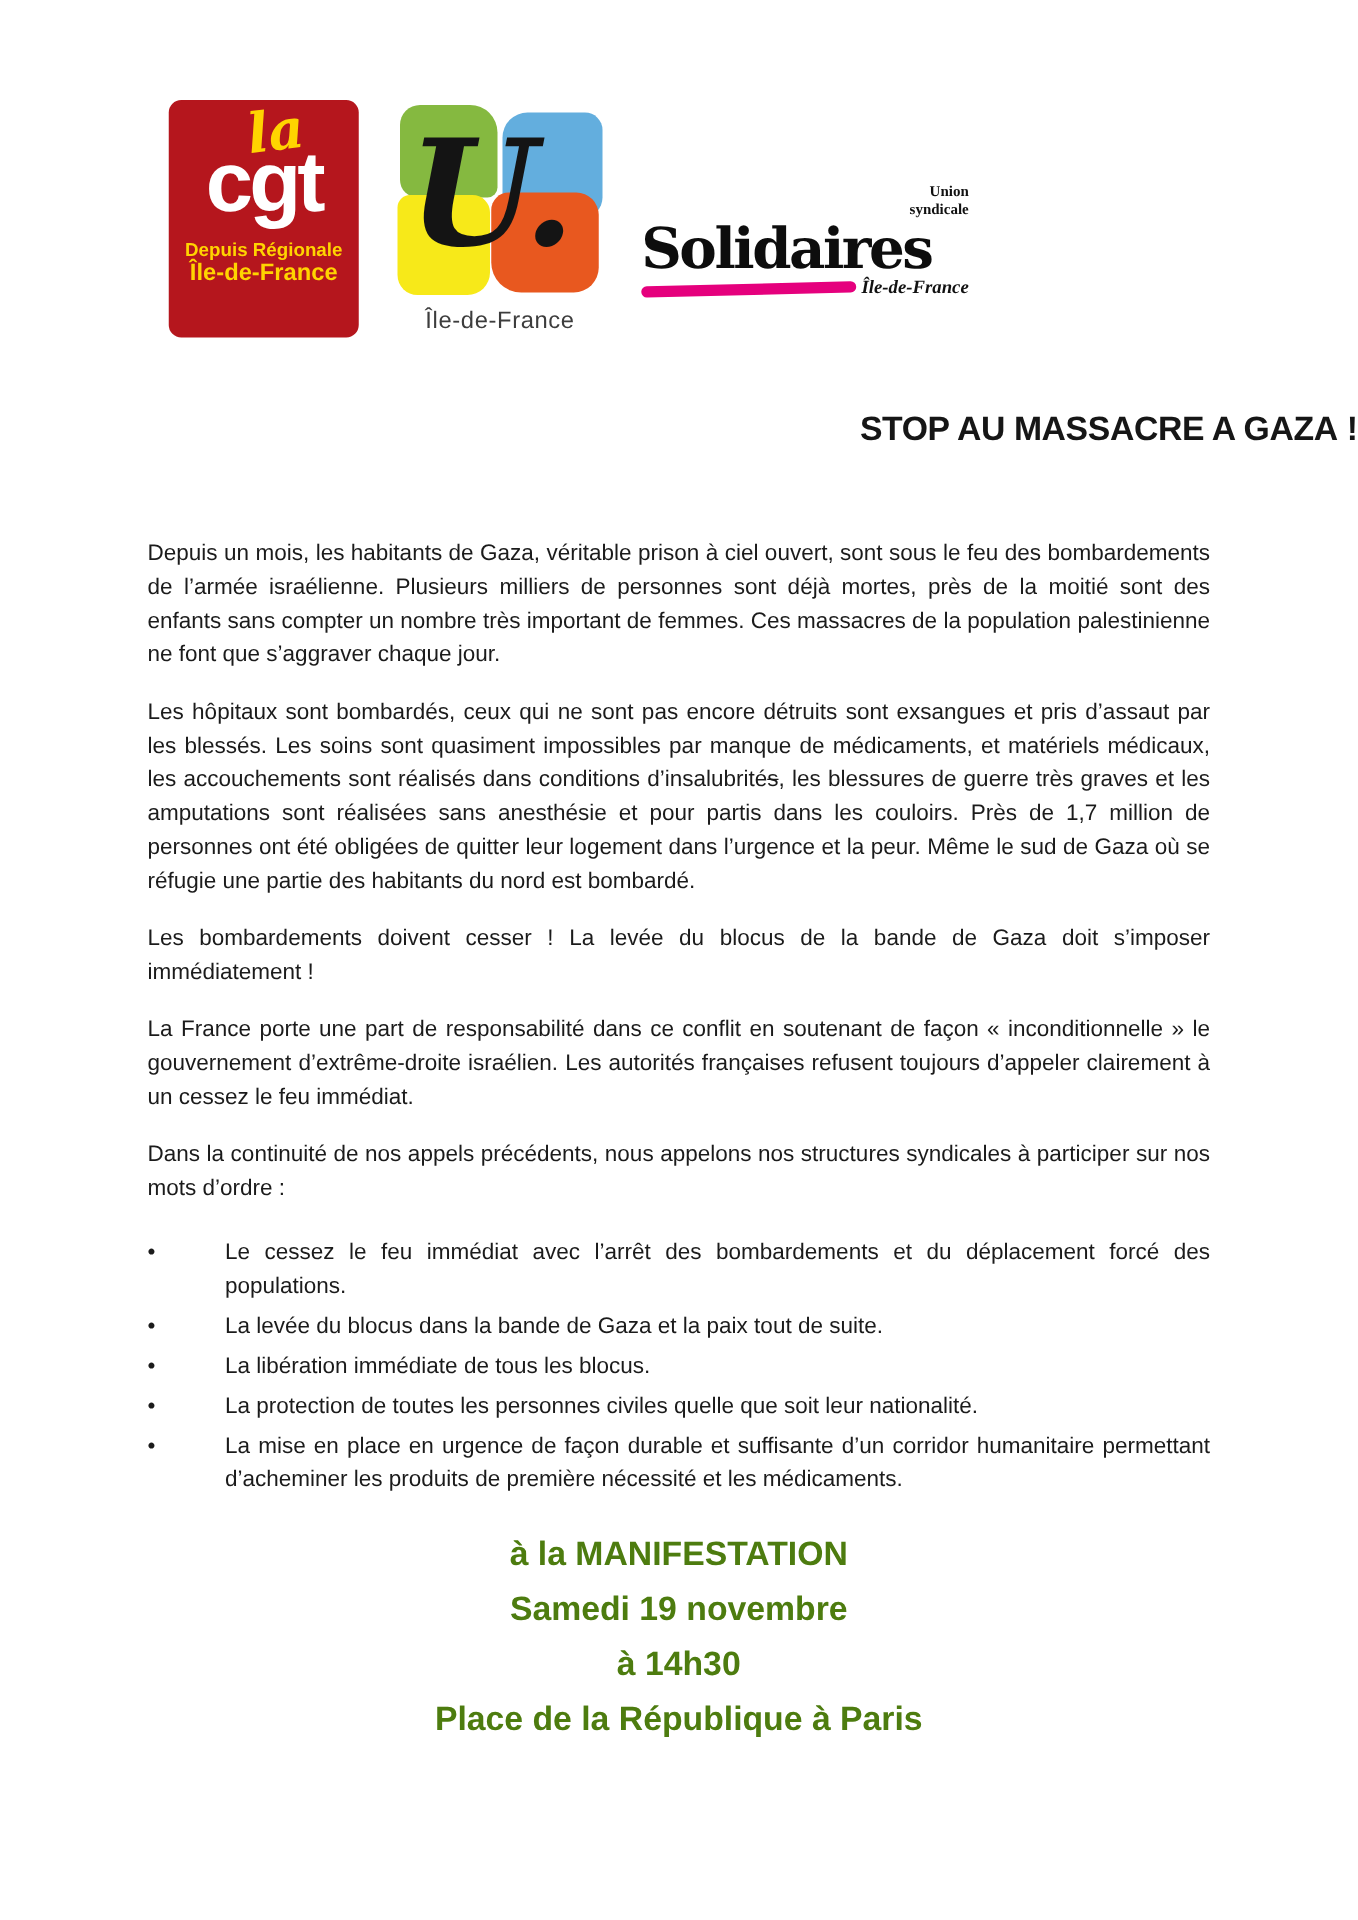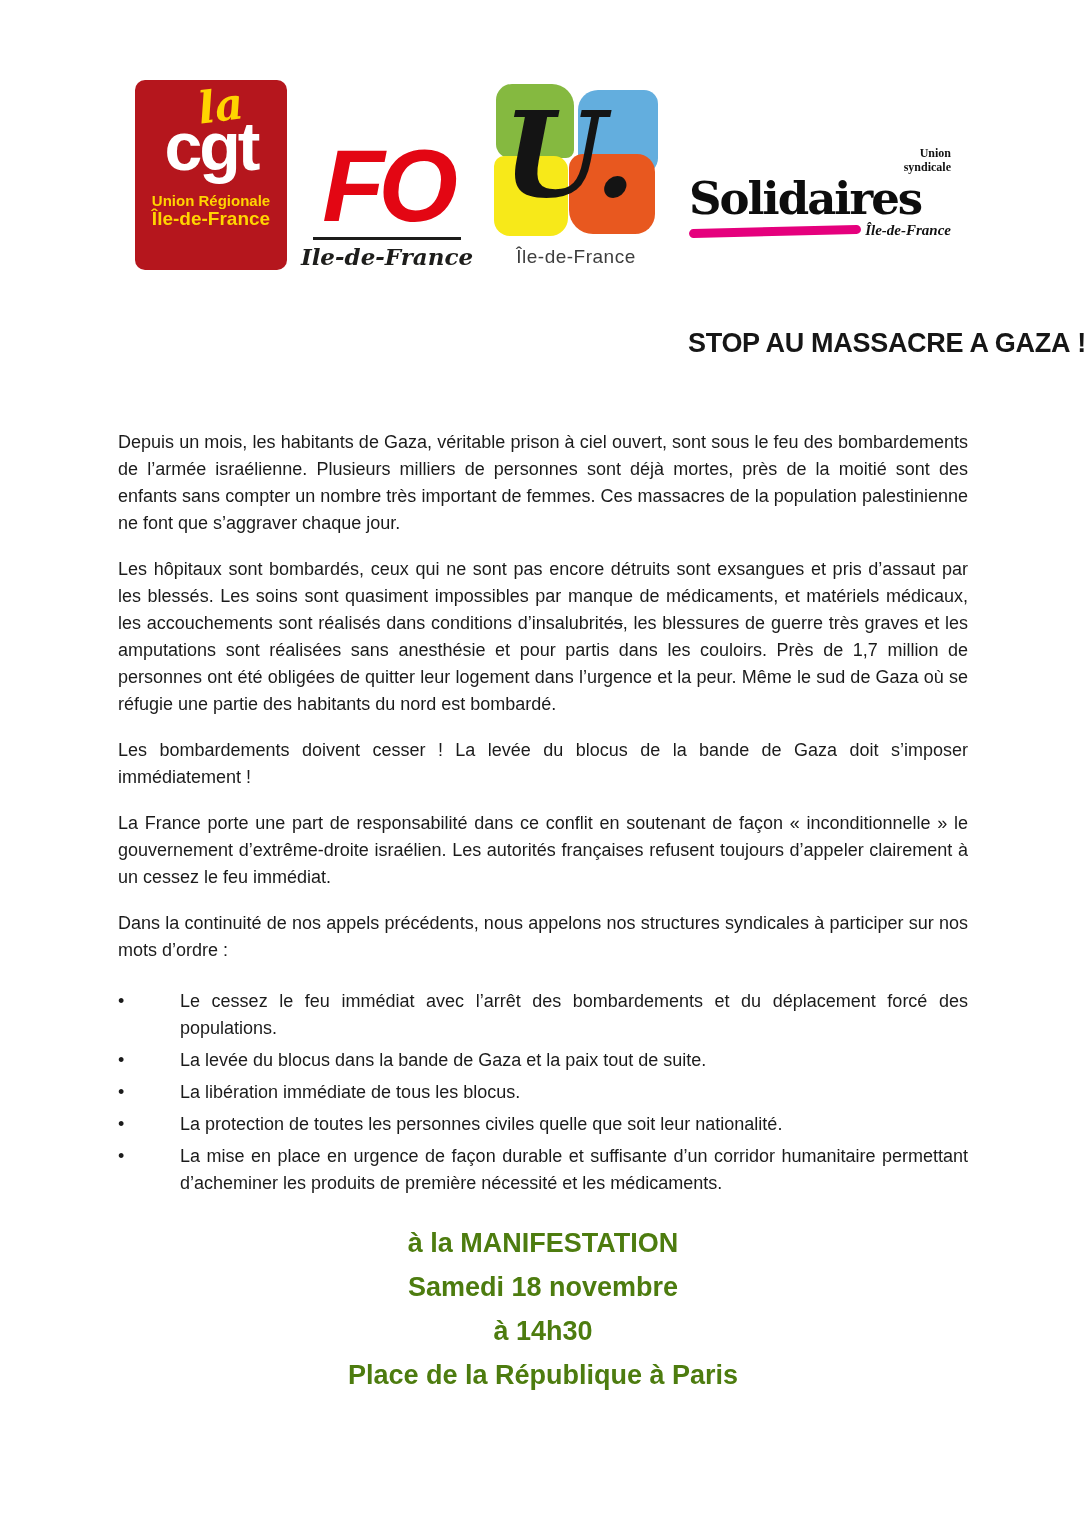--- a/index.html
+++ b/index.html
@@ -78,29 +78,24 @@
 </head>
 <body>
 
 <div class="page">
 
   <header class="logo-row">
 
     <div class="cgt">
       <span class="cgt-la">la</span>
       <span class="cgt-acronym">cgt</span>
-      <span class="cgt-sub1">Union Régionale</span>
+      <span class="cgt-sub1">Depuis Régionale</span>
       <span class="cgt-sub2">Île-de-France</span>
     </div>
 
-    <div class="fo">
-      <span class="fo-acronym">FO</span>
-      <span class="fo-rule"></span>
-      <span class="fo-region">Ile-de-France</span>
-    </div>
 
     <div class="unsa">
       <div class="unsa-patches">
         <span class="patch patch-green"></span>
         <span class="patch patch-blue"></span>
         <span class="patch patch-yellow"></span>
         <span class="patch patch-orange"></span>
         <span class="unsa-letter">U.</span>
       </div>
       <span class="unsa-region">Île-de-France</span>
@@ -154,18 +149,18 @@
       <li>
         <span class="marker">•</span>
         <span>La mise en place en urgence de façon durable et suffisante d’un corridor humanitaire permettant d’acheminer les produits de première nécessité et les médicaments.</span>
       </li>
     </ul>
 
   </main>
 
   <footer class="rally">
     <div>à la MANIFESTATION</div>
-    <div>Samedi 18 novembre</div>
+    <div>Samedi 19 novembre</div>
     <div>à 14h30</div>
     <div>Place de la République à Paris</div>
   </footer>
 
 </div>
 
 </body></html>

